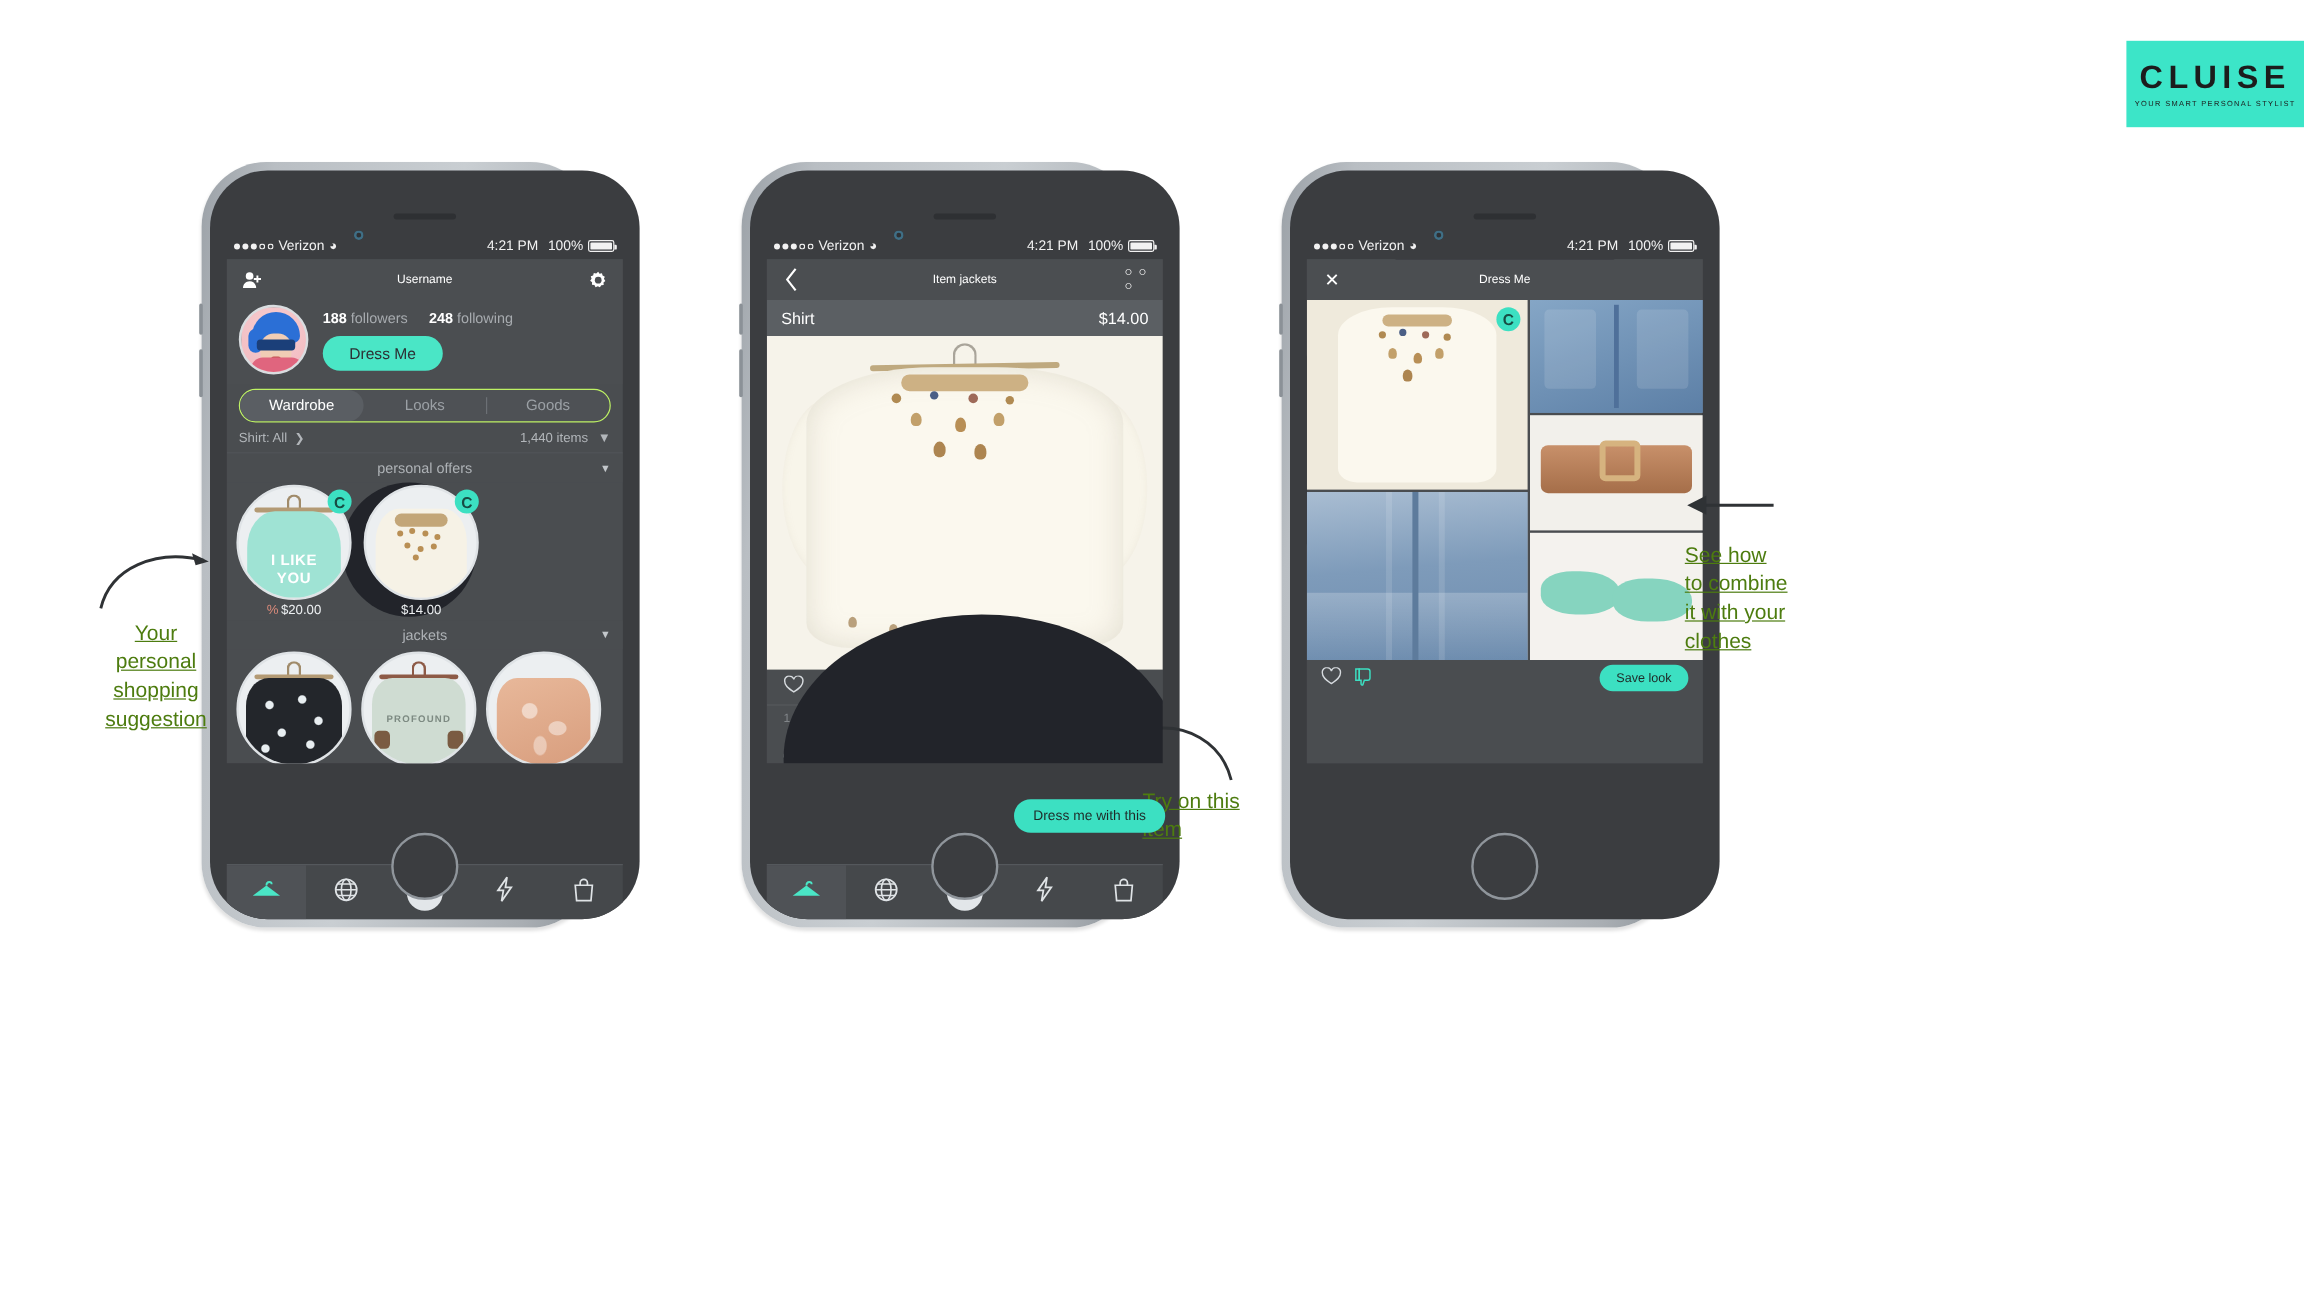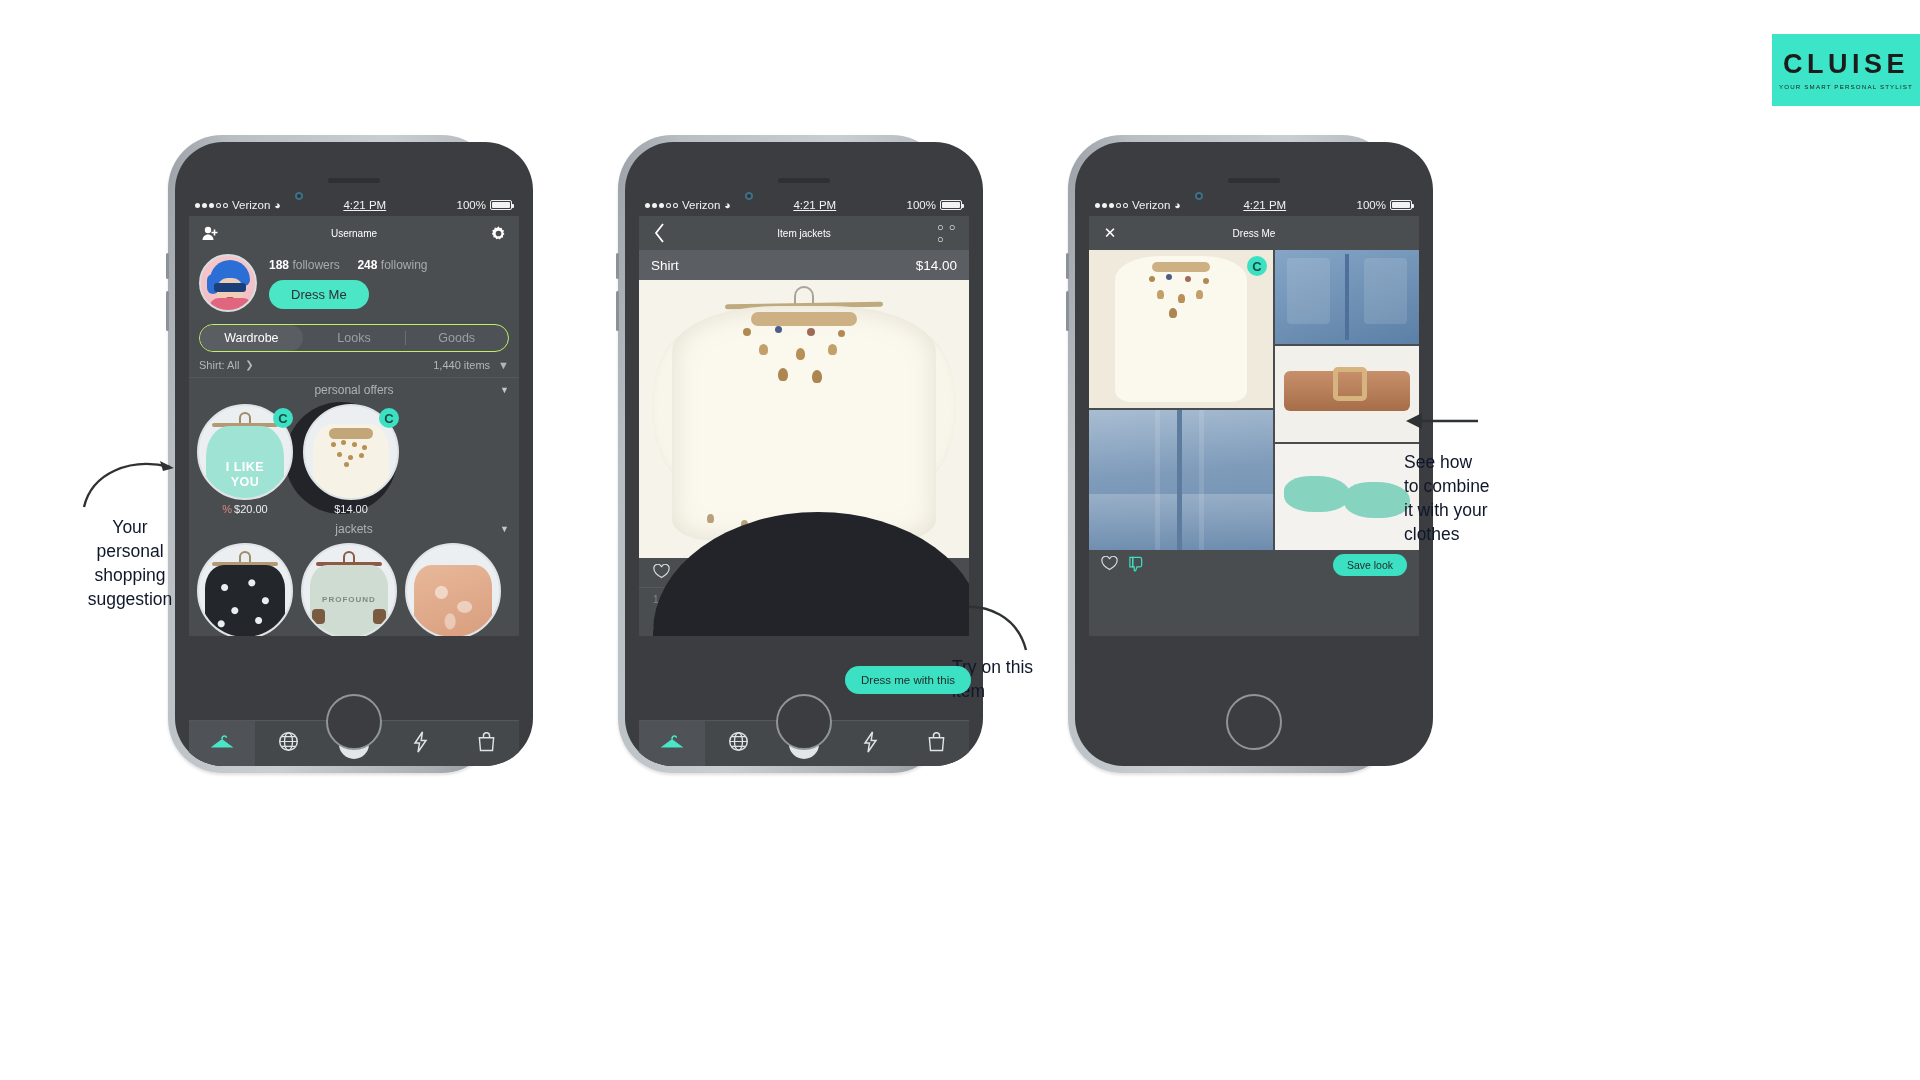--- a/index.html
+++ b/index.html
@@ -72,21 +72,21 @@
     position: absolute; left: 14px; top: 52px; width: 330px; height: 22px;
     color: #f2f2f2; font-size: 11.5px;
     display: flex; align-items: center;
   }
   .sb-left { display: flex; align-items: center; gap: 4px; padding-left: 6px; }
   .dots { display: flex; gap: 2px; align-items: center; }
   .dots i { width: 5px; height: 5px; border-radius: 50%; background: #f2f2f2; display:block; }
   .dots i.off { background: transparent; box-shadow: inset 0 0 0 1px #f2f2f2; }
   .sb-carrier { font-size: 11.5px; }
   .wifi { font-size: 11px; }
-  .sb-center { flex: 1; text-align: center; font-size: 11.5px; padding-right: 8px; text-decoration: underline; }
+  .sb-center { flex: 1; text-align: right; font-size: 11.5px; padding-right: 8px; }
   .sb-right { display: flex; align-items: center; gap: 4px; padding-right: 7px; }
   .batt {
     width: 22px; height: 10px; border: 1px solid #f2f2f2; border-radius: 2px;
     position: relative; padding: 1px;
   }
   .batt::after {
     content:''; position:absolute; right:-3px; top:3px; width:2px; height:4px;
     background:#f2f2f2; border-radius:0 1px 1px 0;
   }
   .batt i { display:block; width:100%; height:100%; background:#f2f2f2; border-radius:1px; }
@@ -422,21 +422,21 @@
   }
   .save-look {
     margin-left:auto; background:#3ce0c2; color:#1f2a28; font-size:10.5px;
     padding:5px 14px; border-radius:12px;
   }
   .pager { display:flex; gap:6px; justify-content:center; padding-top:106px; }
   .blank-area { background:#4a4d50; height: 148px; position:relative; }
 
   
   .anno {
-    position: absolute; color: #0f172a; font-size: 17.5px; line-height: 24px;
+    position: absolute; color: #4d7c0f; font-size: 17.5px; line-height: 24px; text-decoration: underline;
   }
   .arrow { position: absolute; }
   .arrow svg { display:block; overflow: visible; }
 </style>
 </head>
 <body>
 
 <div id="stage">
 
   <div class="brand">

